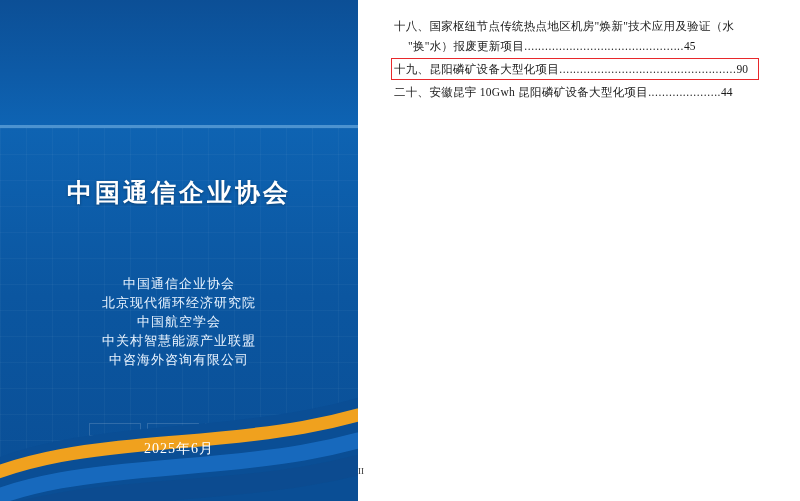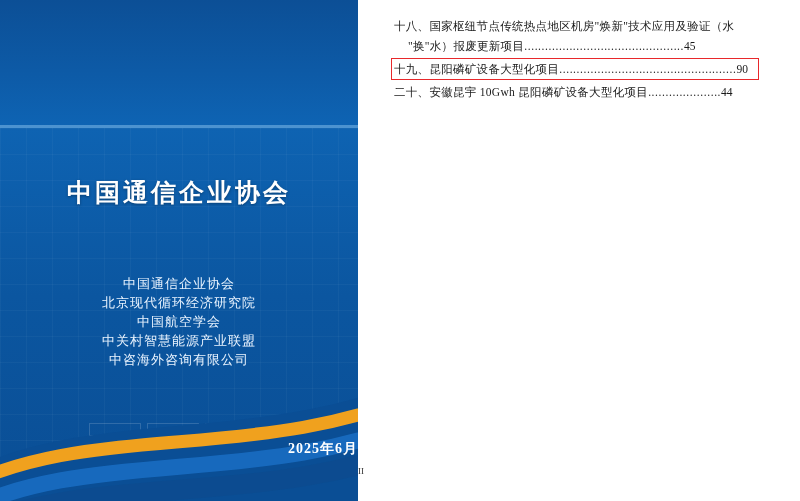--- a/index.html
+++ b/index.html
@@ -93,25 +93,24 @@
     letter-spacing: 1px;
   }
   .cover-orgs div {
     white-space: nowrap;
   }
   .cover-date {
     position: absolute;
     left: 0;
     top: 440px;
     width: 358px;
-    text-align: right;
+    text-align: center;
     color: #ffffff;
     font-size: 14px;
     letter-spacing: 1px;
-    font-weight: bold;
   }
   
   .swoosh {
     position: absolute;
     left: -40px;
     bottom: -50px;
     width: 460px;
     height: 220px;
     pointer-events: none;
   }

